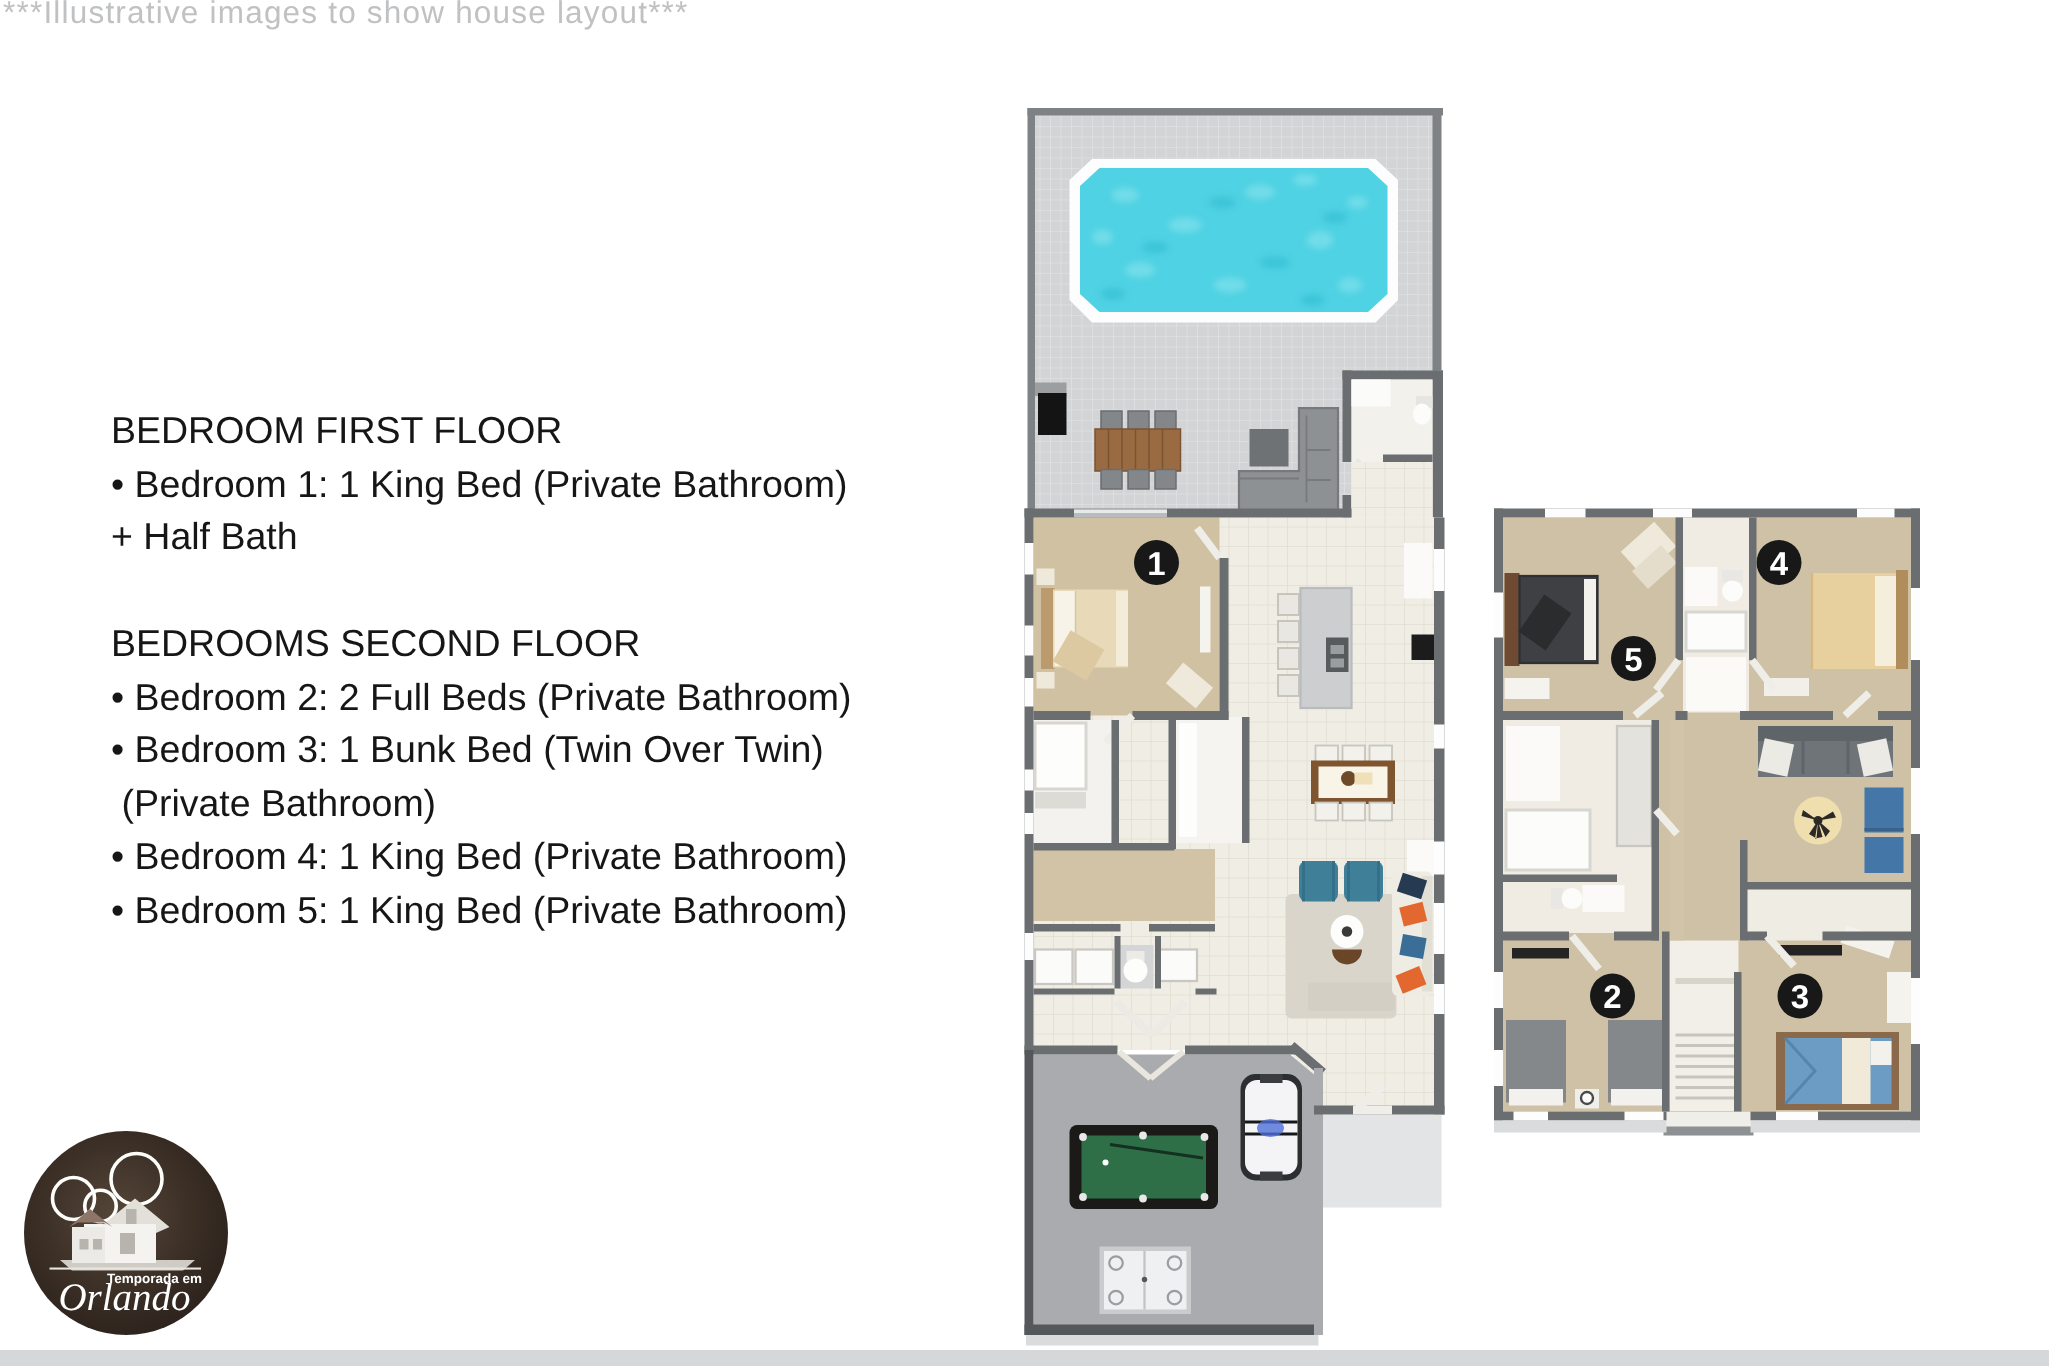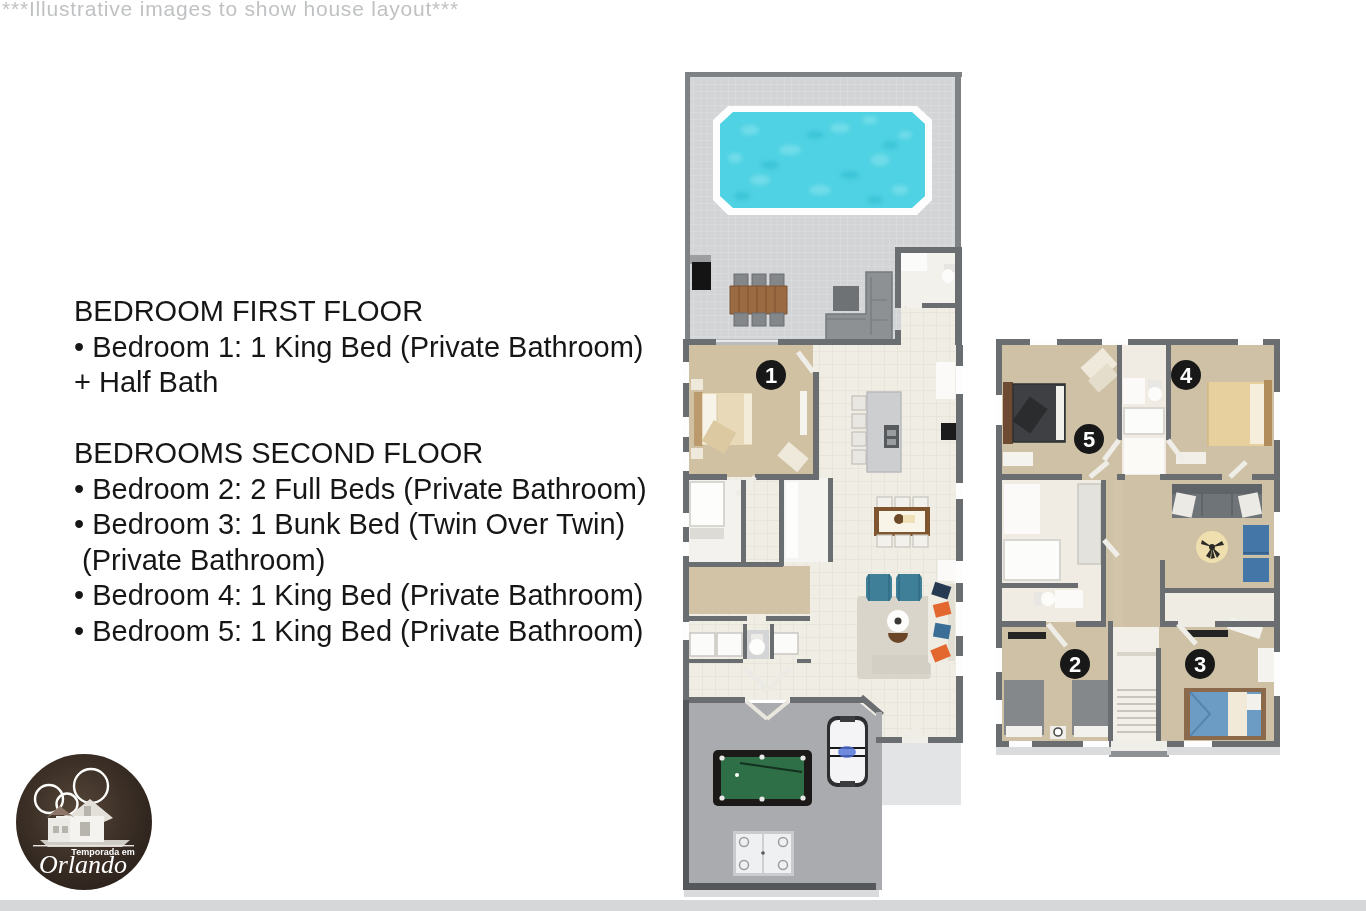--- a/index.html
+++ b/index.html
@@ -1,19 +1,19 @@
 <!DOCTYPE html>
 <html><head>
 <meta charset="utf-8">
 <style>
   html,body{margin:0;padding:0;background:#fff;}
   #page{position:relative;width:1366px;height:911px;overflow:hidden;background:#fff;
         font-family:"Liberation Sans",sans-serif;}
   #note{position:absolute;left:2px;top:-3px;font-size:21px;color:#bfc1c3;letter-spacing:.8px;filter:blur(.4px);}
-  #legend{position:absolute;left:74px;top:270px;font-size:29px;line-height:35.5px;color:#161616;margin-top:24px;}
+  #legend{position:absolute;left:74px;top:270px;font-size:25px;line-height:35.5px;color:#161616;}
   svg{position:absolute;left:0;top:0;}
 </style>
 </head>
 <body>
 <div id="page">
 
 <div id="note">***Illustrative images to show house layout***</div>
 
 <div id="legend">BEDROOM FIRST FLOOR<br>
 • Bedroom 1: 1 King Bed (Private Bathroom)<br>

